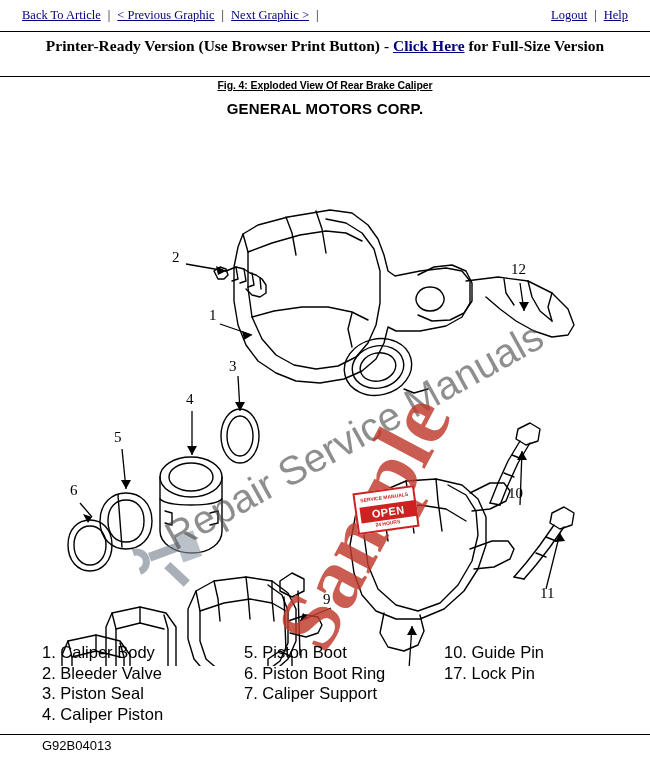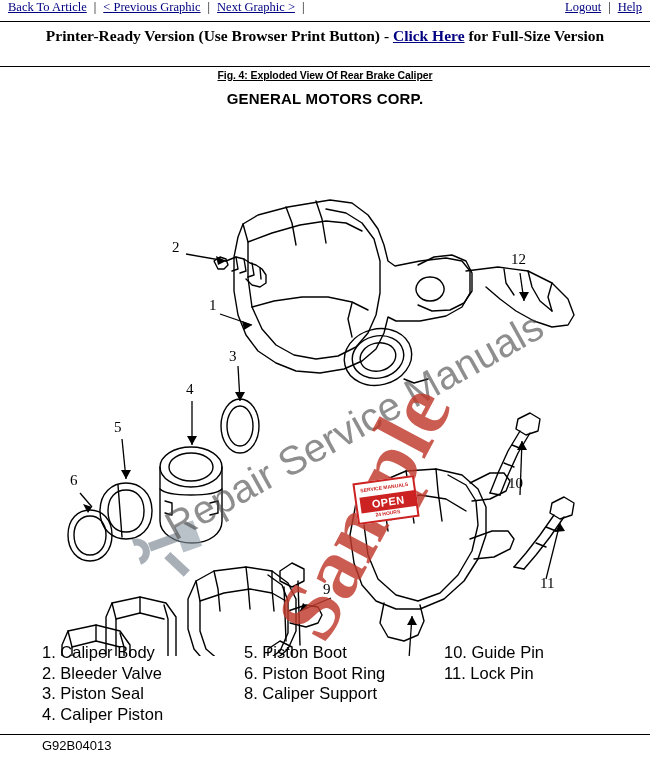--- a/index.html
+++ b/index.html
@@ -11,25 +11,25 @@
     width: 650px;
     height: 764px;
     font-family: "Liberation Serif", serif;
     color: #000000;
     position: relative;
     overflow: hidden;
   }
 
   
   .topnav {
-    height: 22px;
+    height: 32px;
     border-bottom: 1px solid #000;
     display: flex;
-    align-items: flex-start;
-    padding: 0 8px;
+    align-items: center;
+    padding: 0 22px;
     font-family: "Liberation Serif", serif;
     font-size: 12.5px;
     box-sizing: border-box;
   }
   .nav-left, .nav-right {
     display: flex;
     align-items: center;
   }
   .nav-right { margin-left: auto; }
   .navlink {
@@ -396,22 +396,22 @@
 <div class="legend">
   <div class="legend-col c1">
     <div class="legend-item">1. Caliper Body</div>
     <div class="legend-item">2. Bleeder Valve</div>
     <div class="legend-item">3. Piston Seal</div>
     <div class="legend-item">4. Caliper Piston</div>
   </div>
   <div class="legend-col c2">
     <div class="legend-item">5. Piston Boot</div>
     <div class="legend-item">6. Piston Boot Ring</div>
-    <div class="legend-item">8. Caliper Support</div>
+    <div class="legend-item">7. Caliper Support</div>
   </div>
   <div class="legend-col c3">
     <div class="legend-item">10. Guide Pin</div>
-    <div class="legend-item">11. Lock Pin</div>
+    <div class="legend-item">17. Lock Pin</div>
   </div>
 </div>
 
 <div class="footer-rule"></div>
 <div class="footer-code">G92B04013</div>
 
 </body></html>

